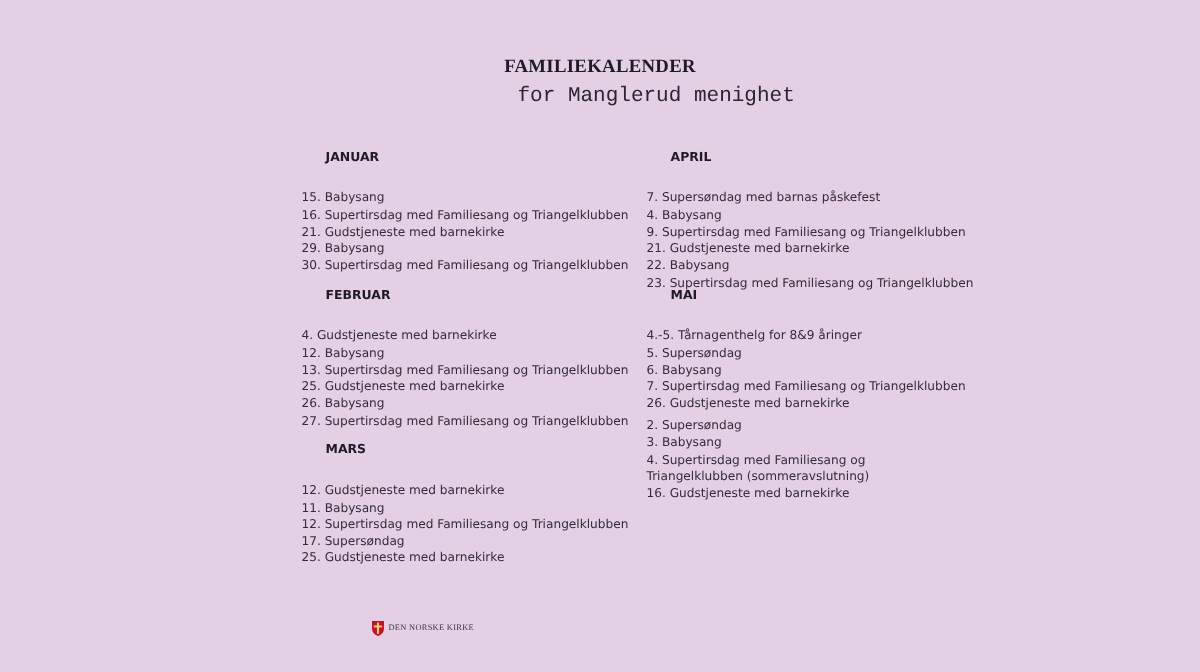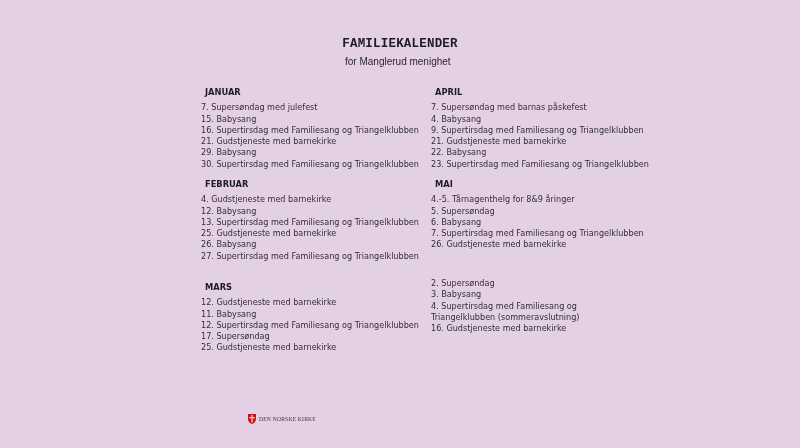--- a/index.html
+++ b/index.html
@@ -5,37 +5,37 @@
     html, body { margin:0; padding:0; }
     body {
       width:800px; height:448px; overflow:hidden;
       background:#e3d0e5;
       position:relative;
       color:#2b2530;
     }
     .title {
       position:absolute; left:0; width:800px; top:37px;
       text-align:center;
-      font-family:Liberation Mono, monospace;
+      font-family:Liberation Serif, serif;
       font-weight:bold; font-size:12.5px; letter-spacing:0.2px;
       color:#1f1a24;
     }
     .subtitle {
       position:absolute; left:345px; top:56px;
-      font-family:Liberation Sans, sans-serif;
-      font-size:10px; color:#2b2530;text-align:center;
+      font-family:Liberation Mono, monospace;
+      font-size:14px; color:#2b2530;text-align:center;
     }
     .month {
       position:absolute;
       font-family:"DejaVu Sans", sans-serif;
       font-size:8.1px; line-height:11.3px;
       white-space:nowrap;
     }
     .month h3 {
-      margin:4px; font-size:8.3px; font-weight:bold; line-height:11.3px;
+      margin:16px; font-size:8.3px; font-weight:bold; line-height:11.3px;
       color:#1f1a24;
     }
     .month ul { list-style:none; margin:0; padding:0; }
     .month li { margin:0; padding:0; color:#332c38; }
     .wrap li { white-space:normal; width:185px; }
     .logo {
       position:absolute; left:248px; top:414px;
       display:flex; align-items:center; gap:3px;
     }
     .logo svg { display:block; }
@@ -46,21 +46,20 @@
   </style>
 </head>
 <body>
 
 <div class="title">FAMILIEKALENDER</div>
 <div class="subtitle">for Manglerud menighet</div>
 
 <div class="month" style="left:201px; top:83px;">
   <h3>JANUAR</h3>
   <ul>
-    <li>7. Supersøndag med julefest</li>
     <li>15. Babysang</li>
     <li>16. Supertirsdag med Familiesang og Triangelklubben</li>
     <li>21. Gudstjeneste med barnekirke</li>
     <li>29. Babysang</li>
     <li>30. Supertirsdag med Familiesang og Triangelklubben</li>
   </ul>
 </div>
 
 <div class="month" style="left:201px; top:175px;">
   <h3>FEBRUAR</h3>

